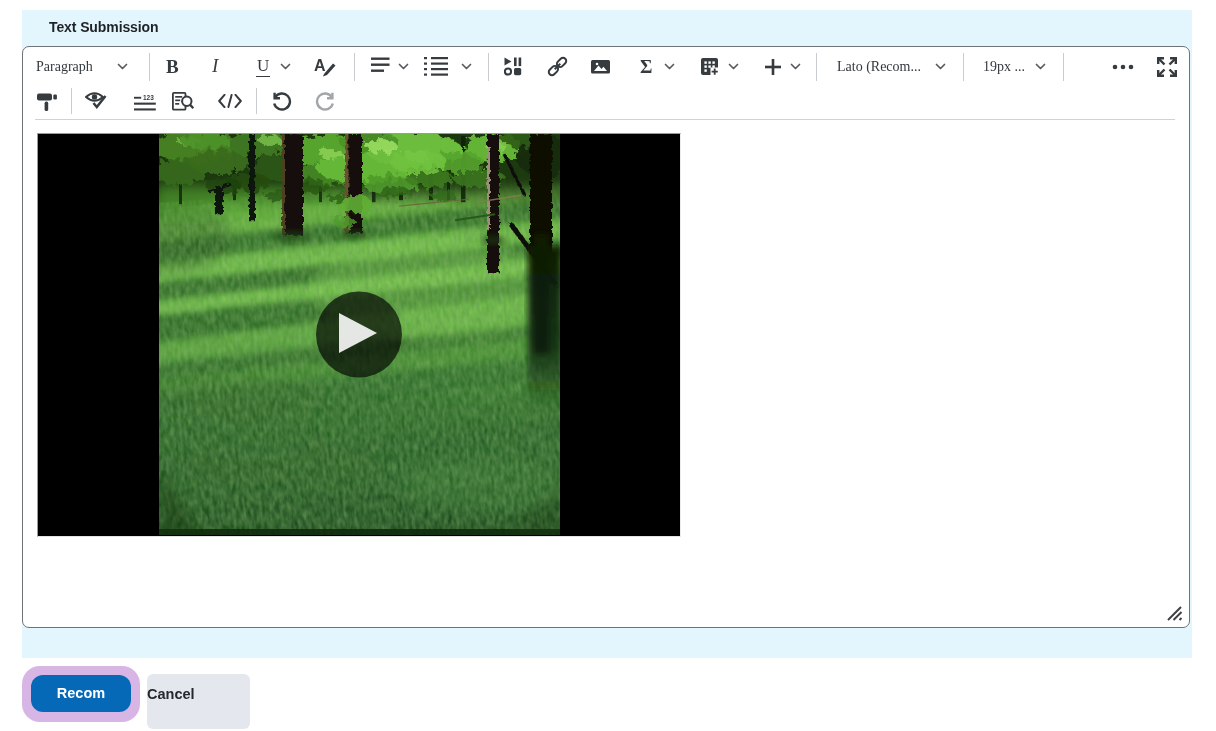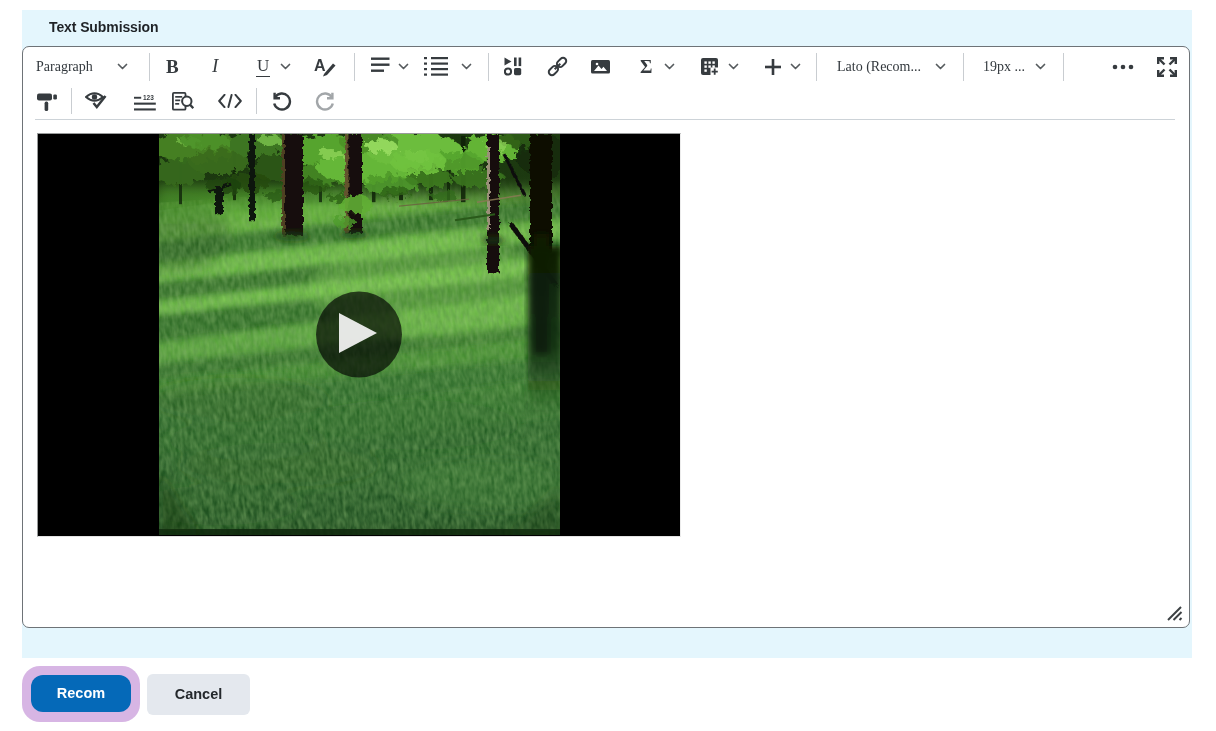--- a/index.html
+++ b/index.html
@@ -11,21 +11,21 @@
 .sep1{position:absolute;top:53px;width:1px;height:28px;background:#c9cdd1;}
 .sep2{position:absolute;top:88px;width:1px;height:26px;background:#c9cdd1;}
 .ic{position:absolute;}
 .txt{position:absolute;font-size:14px;color:#32383d;font-family:Liberation Serif, serif;}
 .chev{position:absolute;}
 svg{display:block;}
 .video{position:absolute;left:37px;top:132.5px;width:644px;height:404px;background:#000;border-style:solid;border-width:1.5px;border-color:#999b9b #ececec #e4e4e4 #999b9b;box-sizing:border-box;}
 .forest{position:absolute;left:120.5px;top:0px;width:401px;height:401px;}
 .ring{position:absolute;left:22px;top:666px;width:118px;height:56px;background:#d7b5e4;border-radius:18px;}
 .submit{position:absolute;left:31px;top:675px;width:100px;height:37px;background:#0569b8;border-radius:12px;color:#fff;font-size:14.5px;font-weight:bold;text-align:center;line-height:37px;}
-.cancel{position:absolute;left:147px;top:674px;width:103px;height:41px;background:#e4e8ee;border-radius:6px;color:#24282c;font-size:14.5px;font-weight:bold;text-align:center;line-height:41px;}
+.cancel{position:absolute;left:147px;top:674px;width:103px;height:55px;background:#e4e8ee;border-radius:6px;color:#24282c;font-size:14.5px;font-weight:bold;line-height:41px;}
 .resize{position:absolute;left:1166px;top:604px;}
 </style>
 </head>
 <body>
 <div class="panel"></div>
 <div class="label">Text Submission</div>
 <div class="editor"></div>
 <div class="tbline"></div>
 
 <div class="txt" style="left:36px;top:59px;">Paragraph</div>

